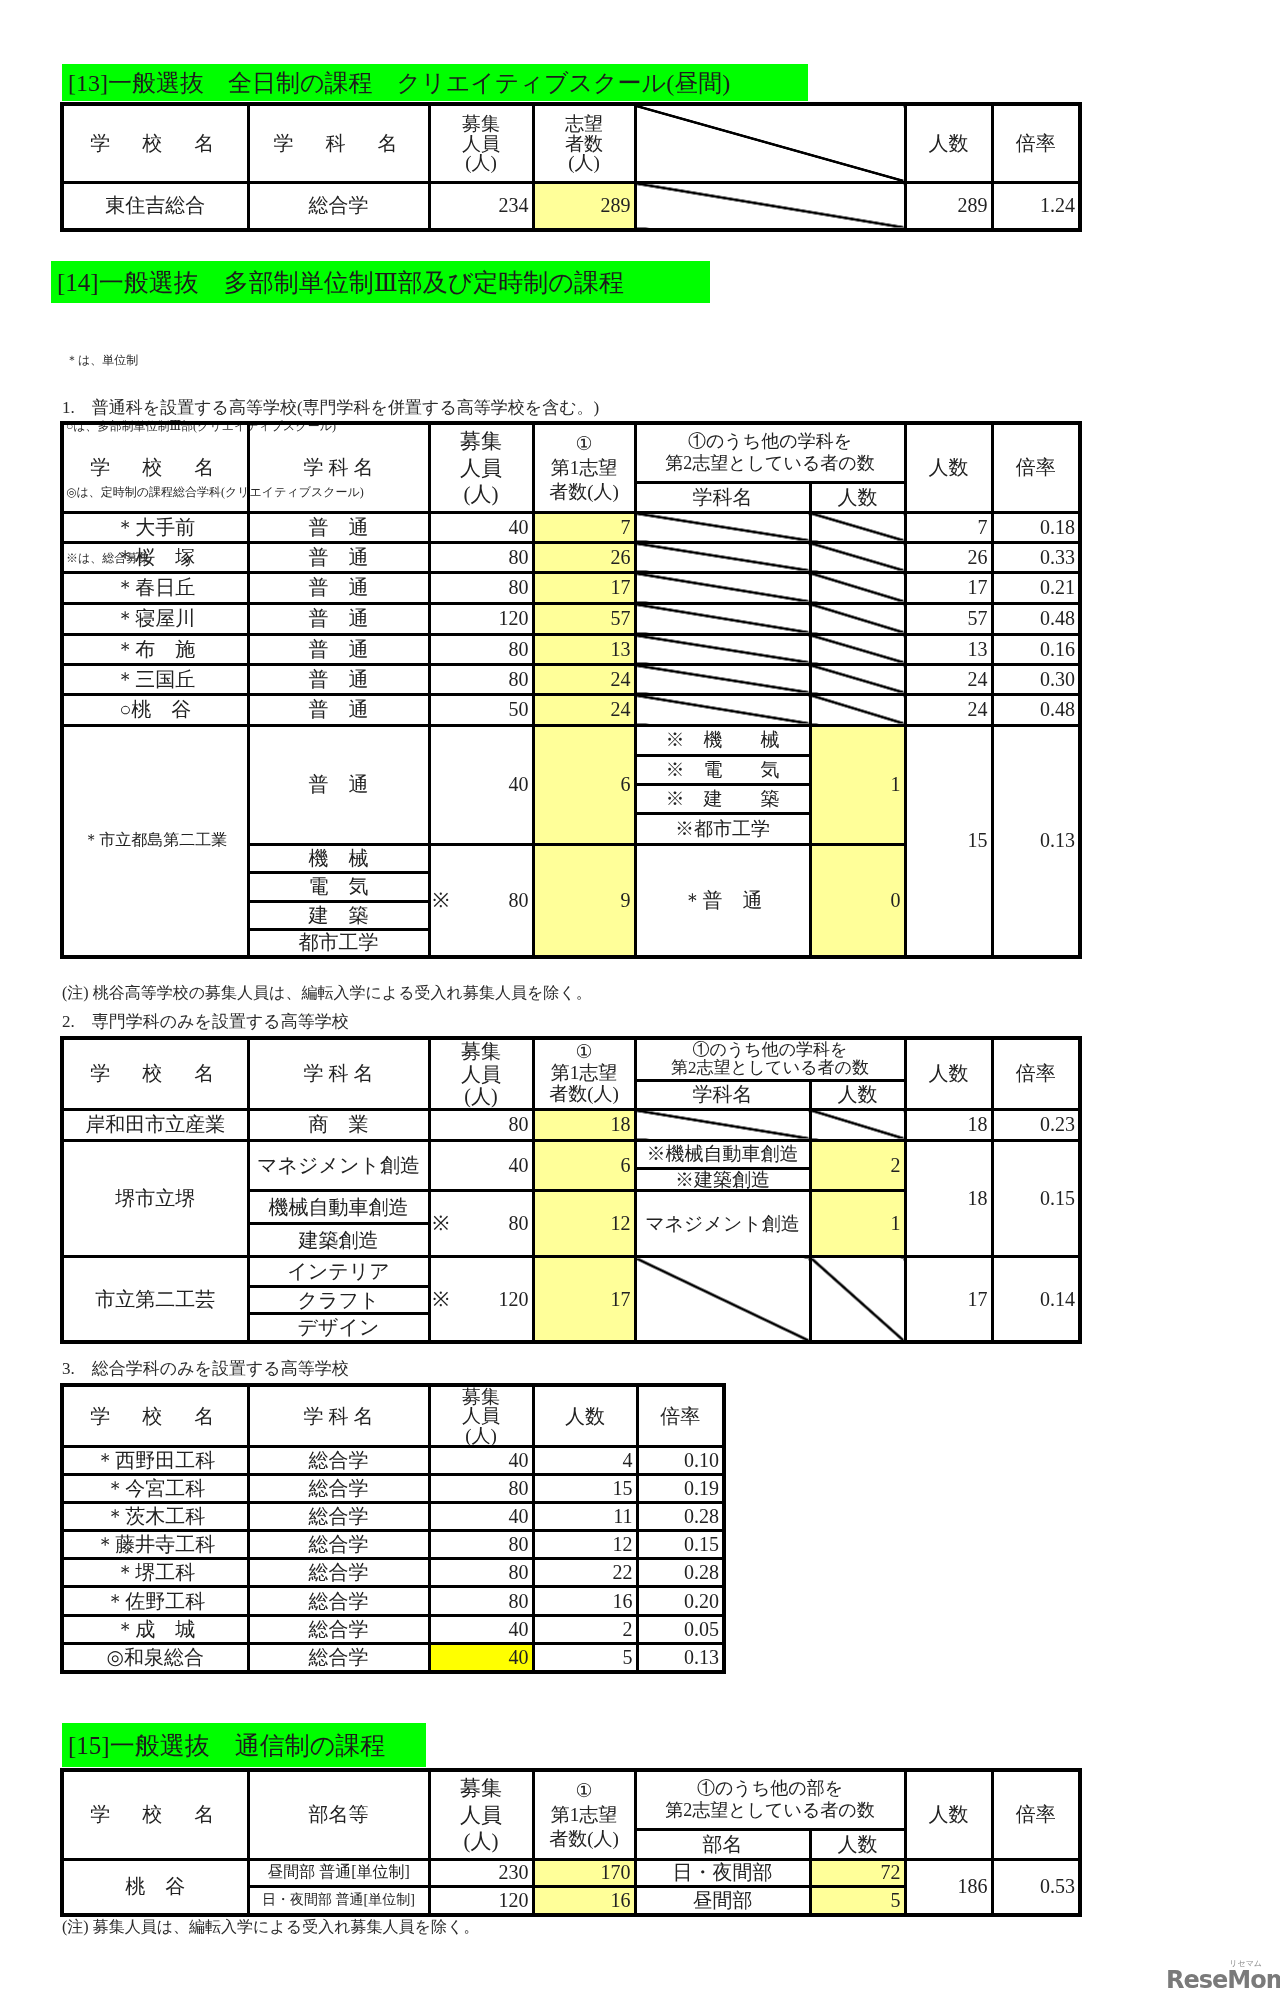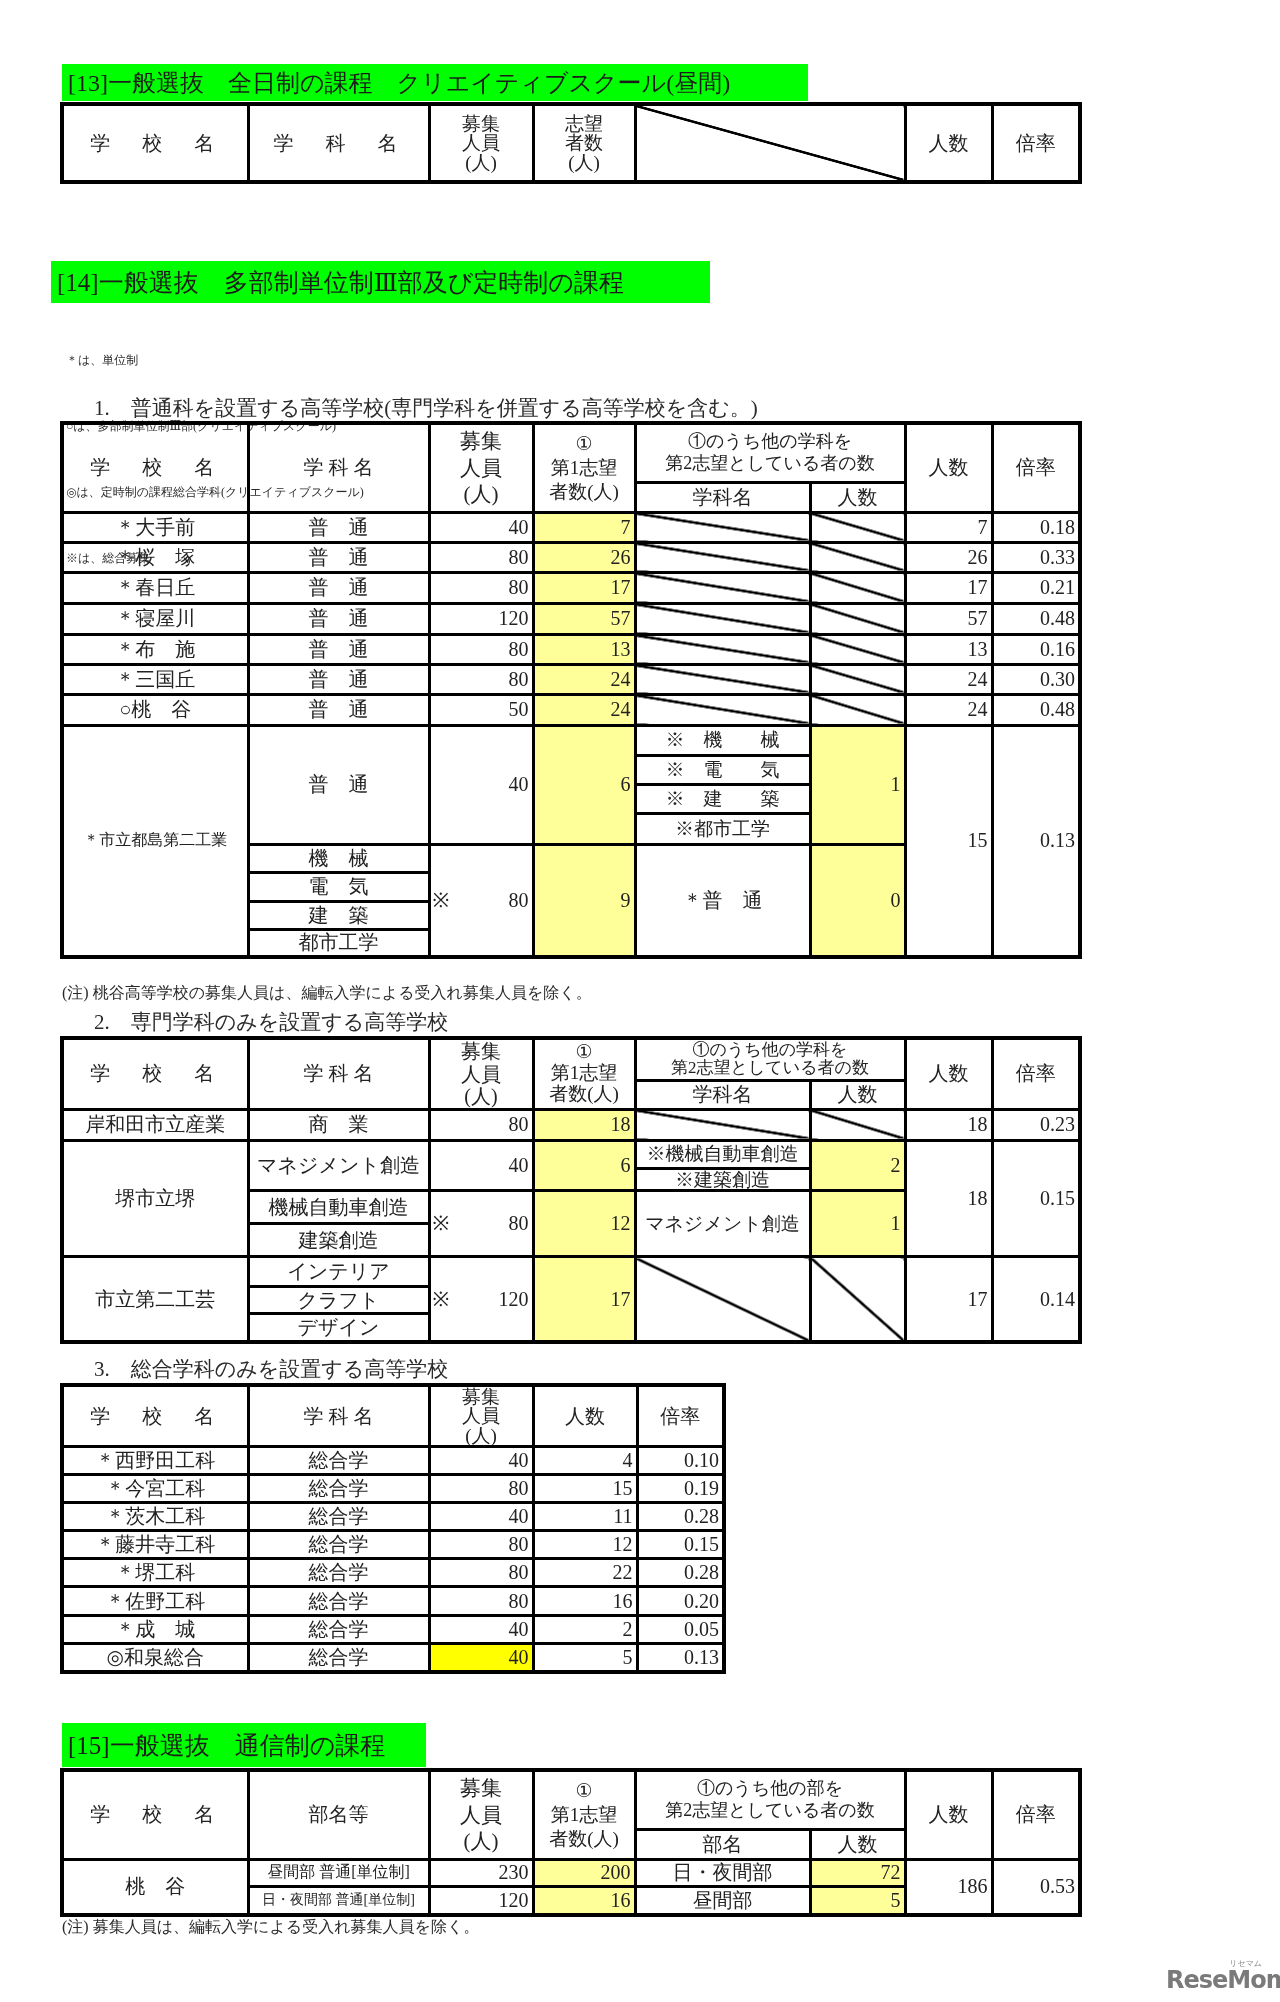--- a/index.html
+++ b/index.html
@@ -4,21 +4,21 @@
 <style>
   :root { --green:#00FF00; --hl:#FFFF99; --hl2:#FFFF00; --bd:#000000; }
   html, body { margin:0; padding:0; background:#ffffff; }
   #page { position:relative; width:1280px; height:2002px; background:#ffffff; overflow:hidden;
           font-family:"Liberation Serif","DejaVu Serif",serif; color:#222222; }
   .title { position:absolute; background:var(--green); box-sizing:border-box; padding-left:6px;
            display:flex; align-items:center; font-size:25px; line-height:1; white-space:pre; color:#1c1c1c; }
   .text { position:absolute; white-space:pre; color:#2a2a2a; }
   .legend { left:66px; top:305px; font-size:12px; line-height:22px; }
   .legend div { height:22px; }
-  .heading { font-size:21px; line-height:24px;margin-left:32px; }
+  .heading { font-size:17px; line-height:24px; }
   .note { font-size:16px; line-height:20px; }
 
   table.t { position:absolute; border-collapse:collapse; table-layout:fixed; border:4px solid var(--bd); }
   table.t th, table.t td { border:3px solid var(--bd); padding:0; font-weight:normal; text-align:center;
           vertical-align:middle; font-size:20px; line-height:1.05; overflow:hidden; white-space:pre-line; color:#222; }
   table.t .num { text-align:right; padding-right:3px; }
   table.t .y { background:var(--hl); }
   table.t .yy { background:var(--hl2); }
   table.t .diag { background-image:linear-gradient(to top right, transparent calc(50% - 1.6px), #000 calc(50% - 1px), #000 calc(50% + 1px), transparent calc(50% + 1.6px)); }
   .spread { letter-spacing:6px; }
@@ -62,20 +62,29 @@
       <th class="hcap3">募集
 人員
 (人)</th>
       <th class="hcap3">志望
 者数
 (人)</th>
       <th class="diag"></th>
       <th>人数</th>
       <th>倍率</th>
     </tr>
+    <tr style="height:48px">
+      <td>東住吉総合</td>
+      <td>総合学</td>
+      <td class="num">234</td>
+      <td class="num y">289</td>
+      <td class="diag"></td>
+      <td class="num">289</td>
+      <td class="num">1.24</td>
+    </tr>
   </tbody>
     </table>
 
   <div class="title" style="left:51px;top:261px;width:659px;height:42px;">[14]一般選抜　多部制単位制Ⅲ部及び定時制の課程</div>
 
   <div class="text legend">
     <div>＊は、単位制</div>
     <div>○は、多部制単位制Ⅲ部(クリエイティブスクール)</div>
     <div>◎は、定時制の課程総合学科(クリエイティブスクール)</div>
     <div>※は、総合募集</div>
@@ -435,21 +444,21 @@
       <th rowspan="2">倍率</th>
     </tr>
     <tr style="height:30px">
       <th>部名</th>
       <th>人数</th>
     </tr>
     <tr style="height:27px">
       <td rowspan="2">桃　谷</td>
       <td class="small">昼間部 普通[単位制]</td>
       <td class="num">230</td>
-      <td class="num y">200</td>
+      <td class="num y">170</td>
       <td>日・夜間部</td>
       <td class="num y">72</td>
       <td rowspan="2" class="num">186</td>
       <td rowspan="2" class="num">0.53</td>
     </tr>
     <tr style="height:29px">
       <td class="xsmall">日・夜間部 普通[単位制]</td>
       <td class="num">120</td>
       <td class="num y">16</td>
       <td>昼間部</td>

